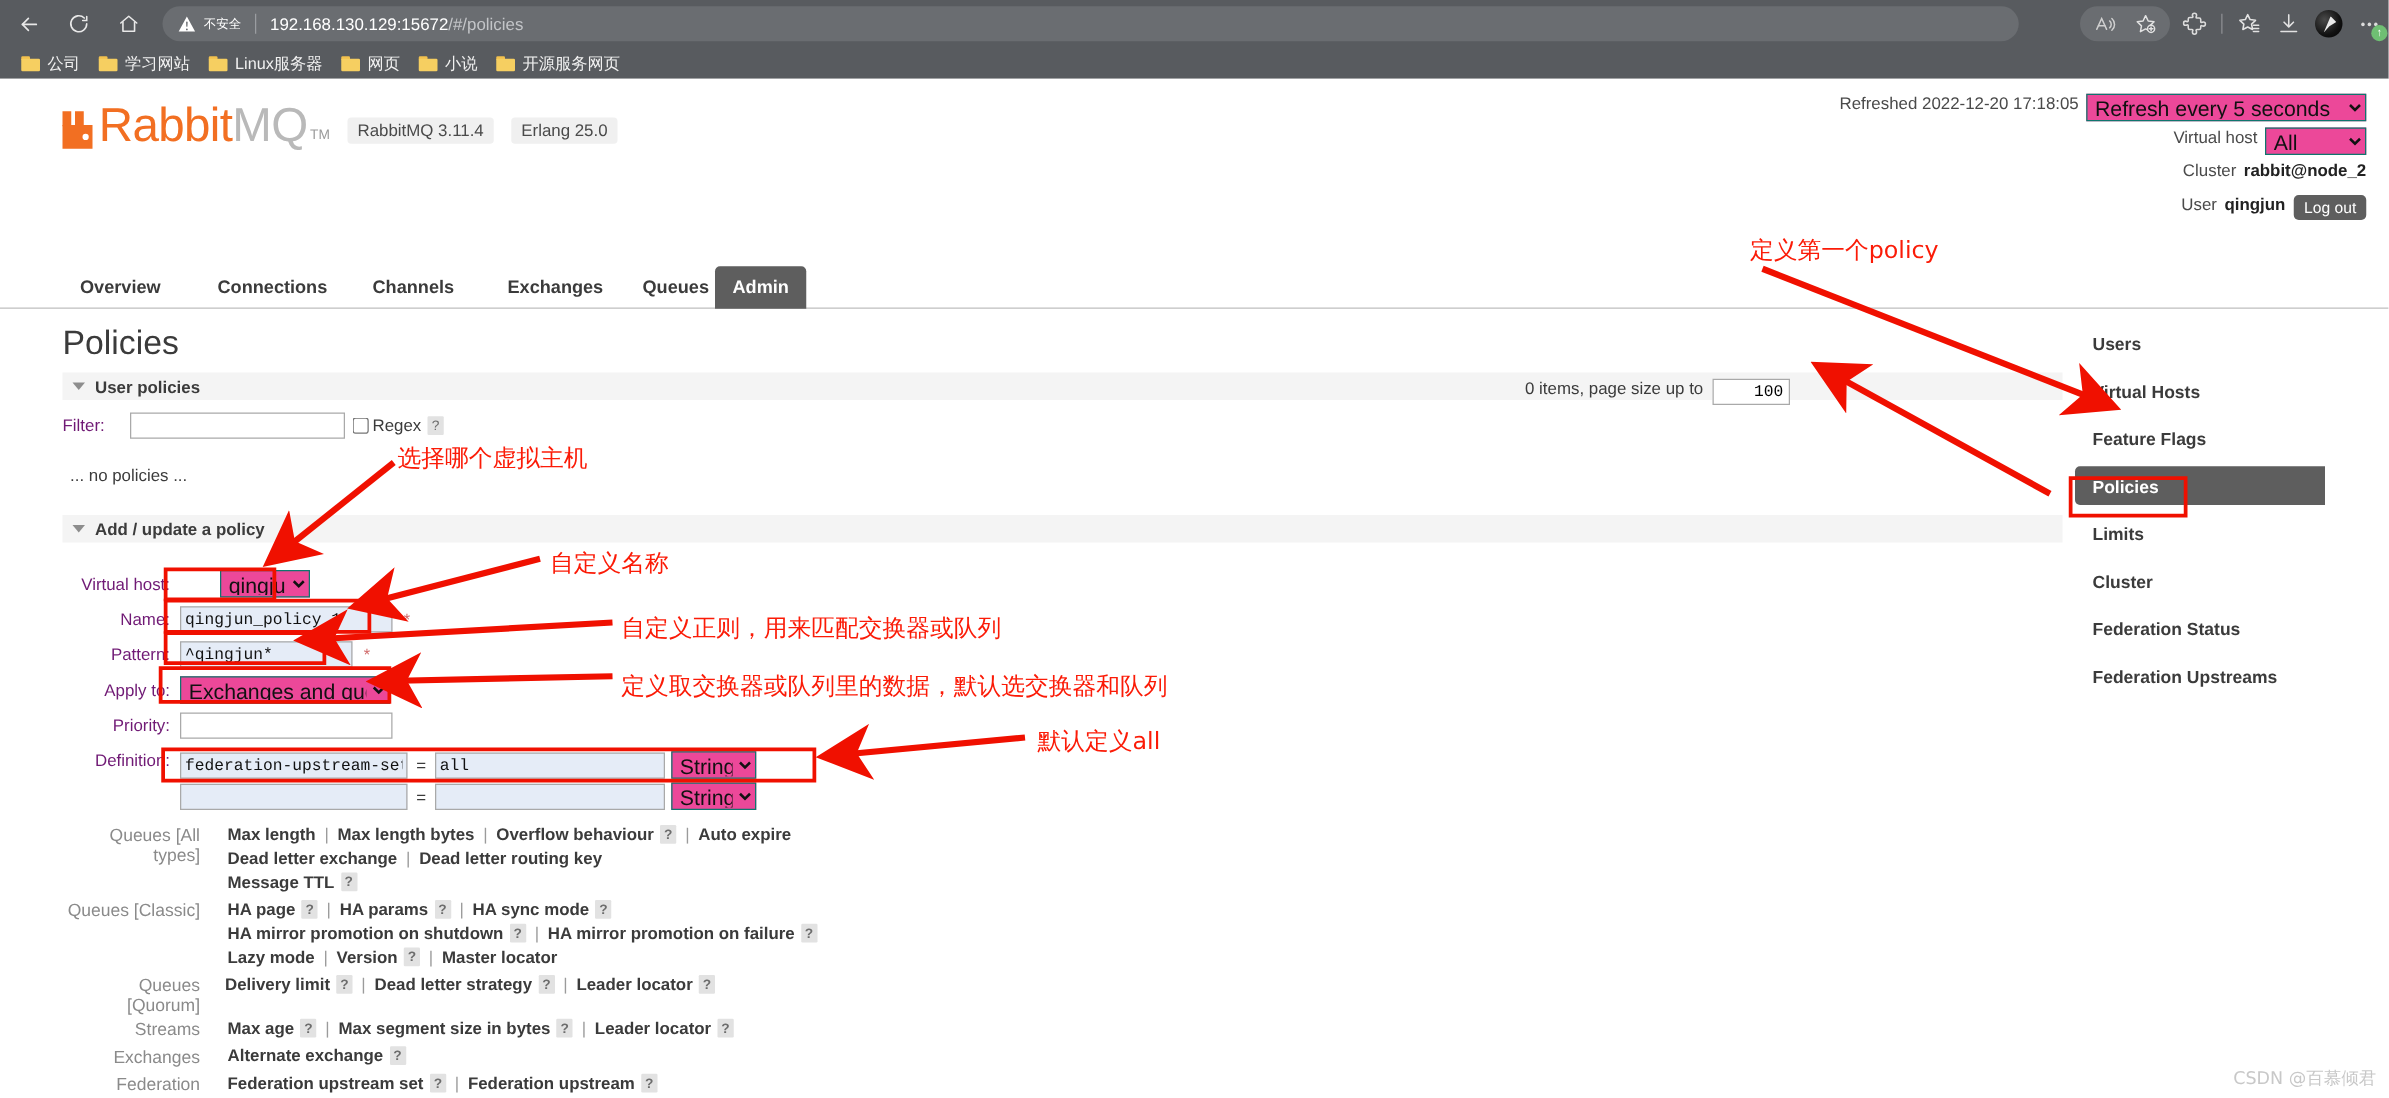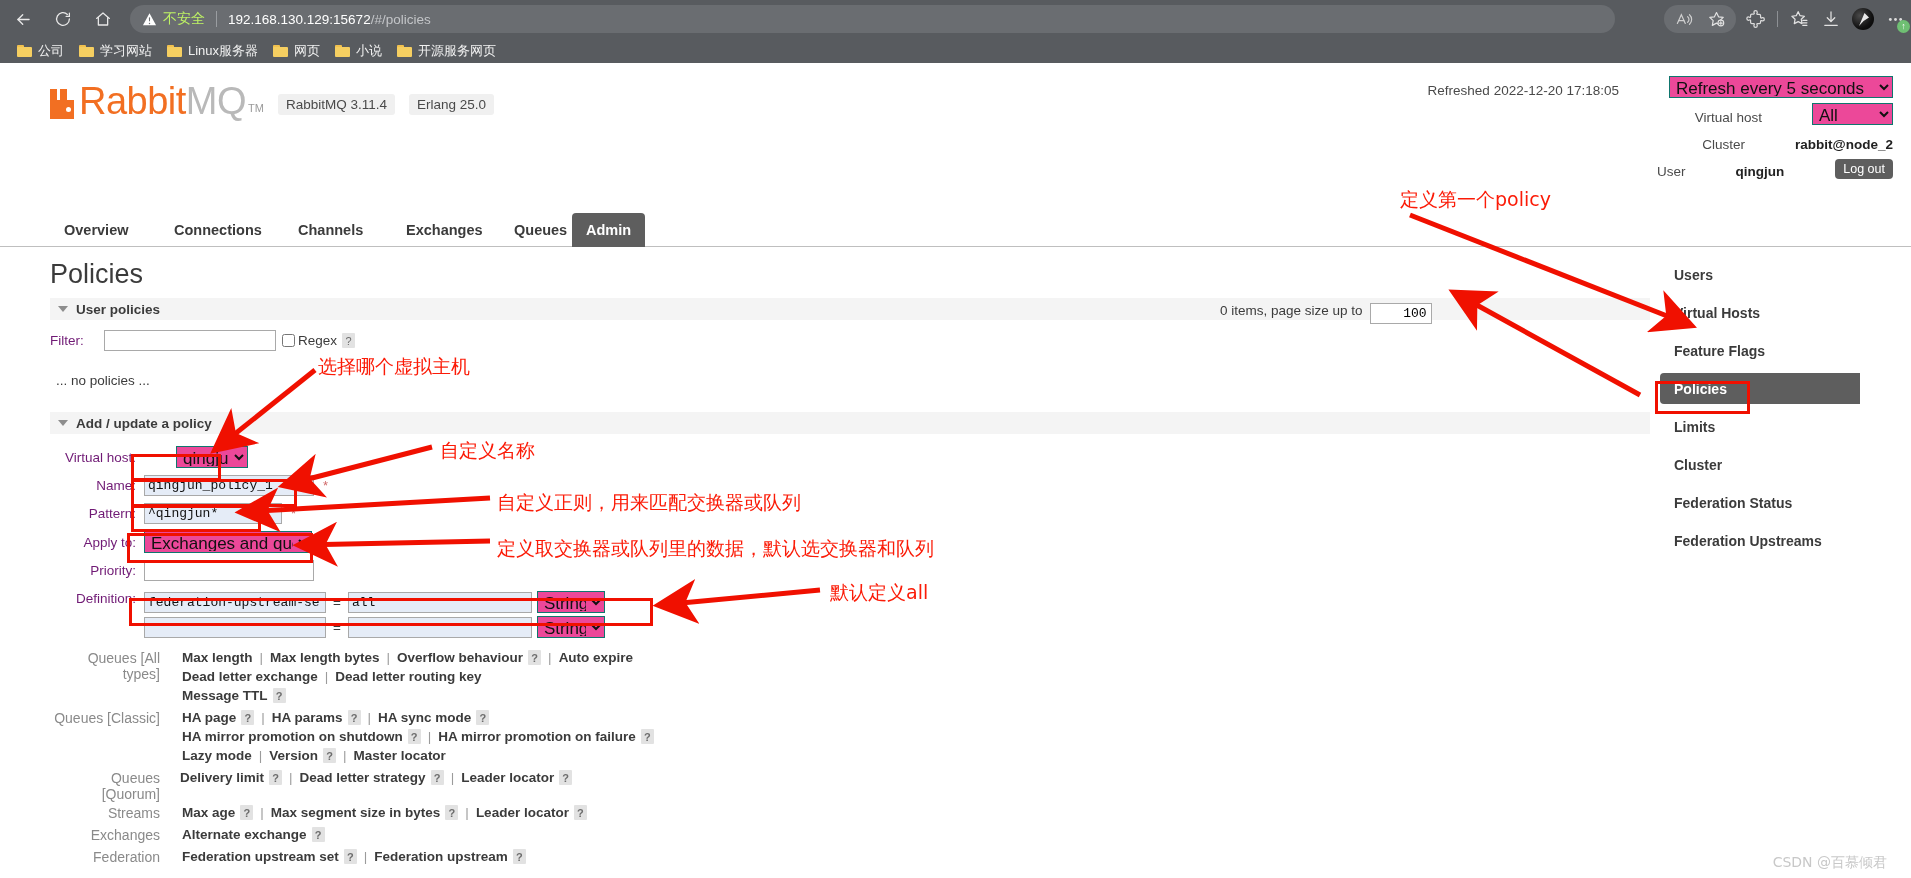--- a/index.html
+++ b/index.html
@@ -27,21 +27,21 @@
     color:#e8e8e8; border-radius:4px; flex:0 0 auto;
   }
   .nav-btn svg { display:block; }
   #omnibox {
     margin-left:10px; height:28px; flex:0 0 1485px;
     background:#6a6d71; border-radius:14px;
     display:flex; align-items:center; padding:0 12px;
     color:#f0f0f0; font-size:13.5px;
   }
   #omnibox .warn-ico { margin-right:6px; display:flex; align-items:center; }
-  #omnibox .warn-text { font-size:14px; color:#bef264; }
+  #omnibox .warn-text { font-size:10px; color:#ffffff; }
   #omnibox .divider {
     width:1px; height:16px; background:#9a9da1; margin:0 11px;
   }
   #omnibox .url-host { color:#ffffff; font-size:13.5px; }
   #omnibox .url-path { color:#c3c5c8; font-size:13.5px; }
 
   #toolbar-right { position:absolute; right:0; top:0; height:38px; display:flex; align-items:center; }
   .tb-ico { width:32px; height:32px; display:flex; align-items:center; justify-content:center; color:#dcdcdc; }
   .tb-pill { height:28px; background:#6a6d71; border-radius:14px; display:flex; align-items:center; padding:0 4px; margin-right:4px;}
   .tb-sep { width:1px; height:16px; background:#8d9094; margin:0 5px; }
@@ -106,21 +106,21 @@
   #logo-tm { font-size:11px; color:#9b9b9b; margin-left:2px; margin-bottom:5px; }
   .ver-pill {
     background:#f0f0f0; color:#4a4a4a; font-size:13.5px;
     padding:3px 8px; border-radius:3px; margin-left:14px; margin-bottom:4px;
   }
 
   #header-right {
     position:absolute; right:18px; top:12px; text-align:right;
     font-size:13.5px; color:#3b3b3b;
   }
-  .hr-row { display:flex; align-items:flex-end; justify-content:flex-end; height:23px; margin-bottom:4px; white-space:nowrap;gap:44px; }
+  .hr-row { display:flex; align-items:flex-start; justify-content:flex-end; height:23px; margin-bottom:4px; white-space:nowrap; }
   .hr-label { color:#4a4a4a; margin-right:6px; }
   .hr-strong { font-weight:bold; color:#222; }
   select.rmq-select {
     font-family:"Liberation Sans", sans-serif; font-size:17px;
     border:1px solid #0f766e; background:#ec4899; color:#111;
     height:22px; padding:1px 2px;
   }
   #logout-btn {
     background:#5e5e5e; color:#fff; border:none; border-radius:4px;
     font-family:"Liberation Sans", sans-serif; font-size:12.5px;
@@ -213,21 +213,21 @@
   .rn-item.active { background:#5e5e5e; color:#ffffff; }
 
   
   #annotations { position:absolute; left:0; top:12px; width:1911px; height:815px; pointer-events:none; }
   .anno-text {
     position:absolute; color:#fb1b07; font-size:19px; white-space:nowrap;
     font-family:"DejaVu Sans", sans-serif;
   }
   .anno-box { position:absolute; border:3px solid #f01000; }
   #watermark {
-    position:absolute; right:24px; bottom:6px; color:#c8c8c8; font-size:14px;
+    position:absolute; right:10px; bottom:6px; color:#c8c8c8; font-size:14px;
     font-family:"DejaVu Sans", sans-serif;
   }
 </style>
 </head>
 <body>
 
 <div id="browser-chrome">
 
   <div id="browser-toolbar">
     <div class="nav-btn">
@@ -410,21 +410,21 @@
       <input id="page-size-input" value="100" style="">
     </div>
 
     <div id="no-policies">... no policies ...</div>
 
     <div class="section-head" style="margin-top:24px;">
       <span class="caret"></span>
       <span>Add / update a policy</span>
     </div>
 
-    <div class="form-row" style="margin-top:12px;gap:32px;">
+    <div class="form-row" style="margin-top:22px;gap:32px;">
       <span class="form-label">Virtual host:</span>
       <select class="rmq-select" id="form-vhost-select" style="width:72px;"><option value="qingjun">qingjun</option><option value="/">/</option></select>
     </div>
 
     <div class="form-row">
       <span class="form-label">Name:</span>
       <input class="rmq-input rmq-mono" style="width: 170px;" id="name-input" value="qingjun_policy_1">
       <span class="req-star">*</span>
     </div>
 

